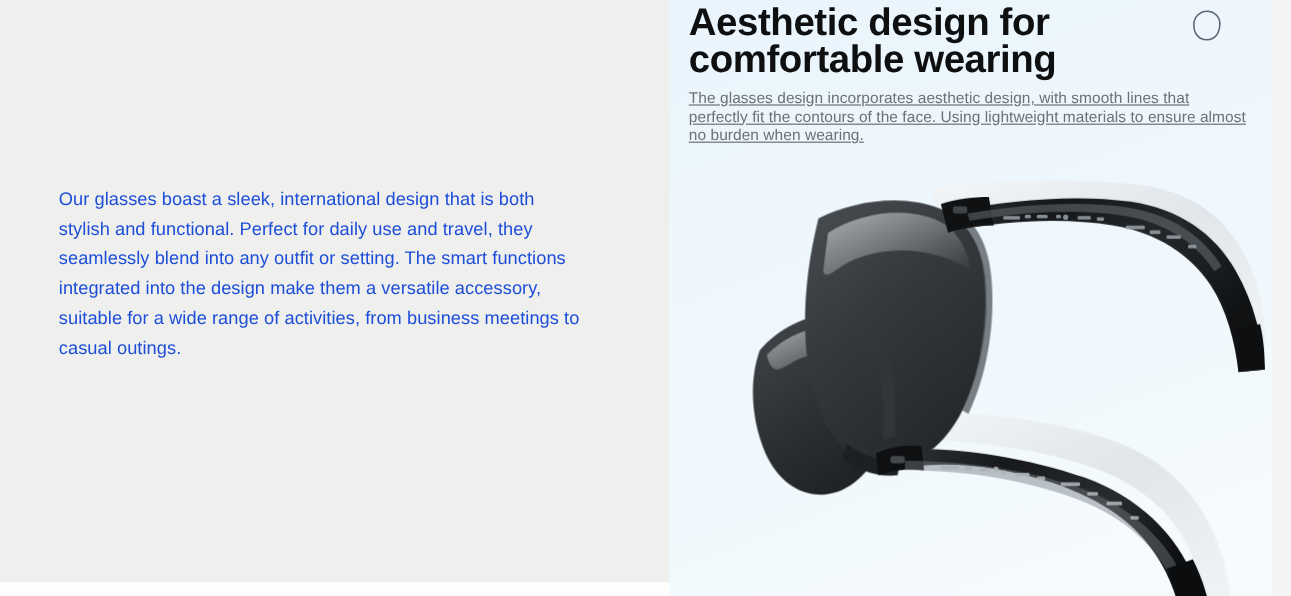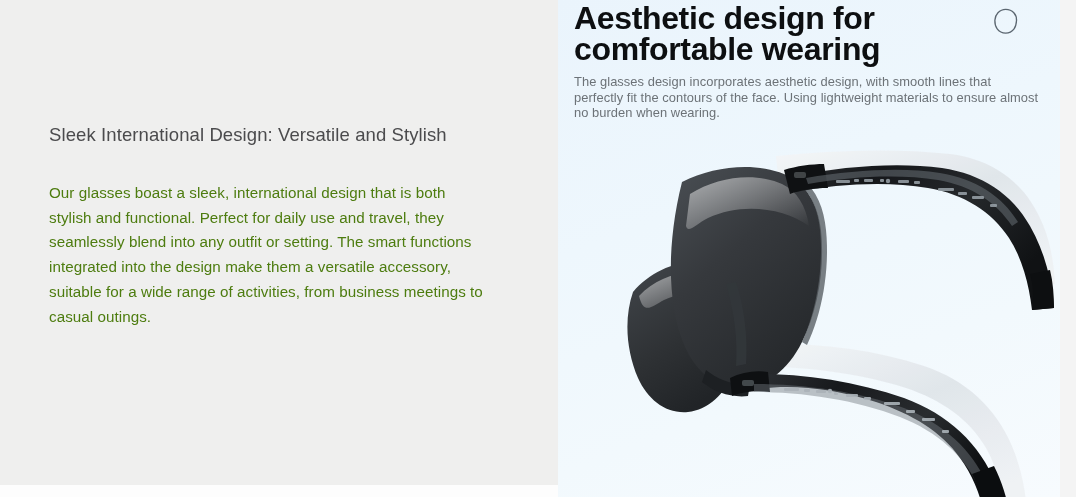--- a/index.html
+++ b/index.html
@@ -47,21 +47,21 @@
     line-height: 26px;
     margin: 0;
   }
 
   .left-body {
     margin: 0;
     padding-top: 33px;
     font-family: "Liberation Sans", sans-serif;
     font-size: 15.2px;
     font-weight: 400;
-    color: #4d7c0f;
+    color: #1d4ed8;
     line-height: 24.7px;
     letter-spacing: 0.05px;
     max-width: 440px;
   }
 
   
   .right-panel {
     position: absolute;
     left: 558px;
     top: 0;
@@ -106,20 +106,21 @@
   .right-body {
     margin: 0;
     padding-top: 9px;
     font-family: "Liberation Sans", sans-serif;
     font-size: 12.9px;
     font-weight: 400;
     color: #6c7277;
     line-height: 15.6px;
     letter-spacing: 0.05px;
     max-width: 468px;
+    text-decoration: underline;
   }
 
   
   .product-stage {
     position: absolute;
     left: 0;
     top: 118px;
     width: 502px;
     height: 379px;
   }
@@ -147,21 +148,20 @@
     background: #fdfdfd;
   }
 </style>
 </head>
 <body>
 
 <div class="screen">
 
   <section class="left-panel">
     <div class="left-inner">
-      <h2 class="left-heading">Sleek International Design: Versatile and Stylish</h2>
       <p class="left-body">Our glasses boast a sleek, international design that is both stylish and functional. Perfect for daily use and travel, they seamlessly blend into any outfit or setting. The smart functions integrated into the design make them a versatile accessory, suitable for a wide range of activities, from business meetings to casual outings.</p>
     </div>
   </section>
   <div class="bottom-strip"></div>
 
   <section class="right-panel">
 
     <header class="right-header">
       <div class="right-title-row">
         <h1 class="right-title">Aesthetic design for comfortable wearing</h1>

